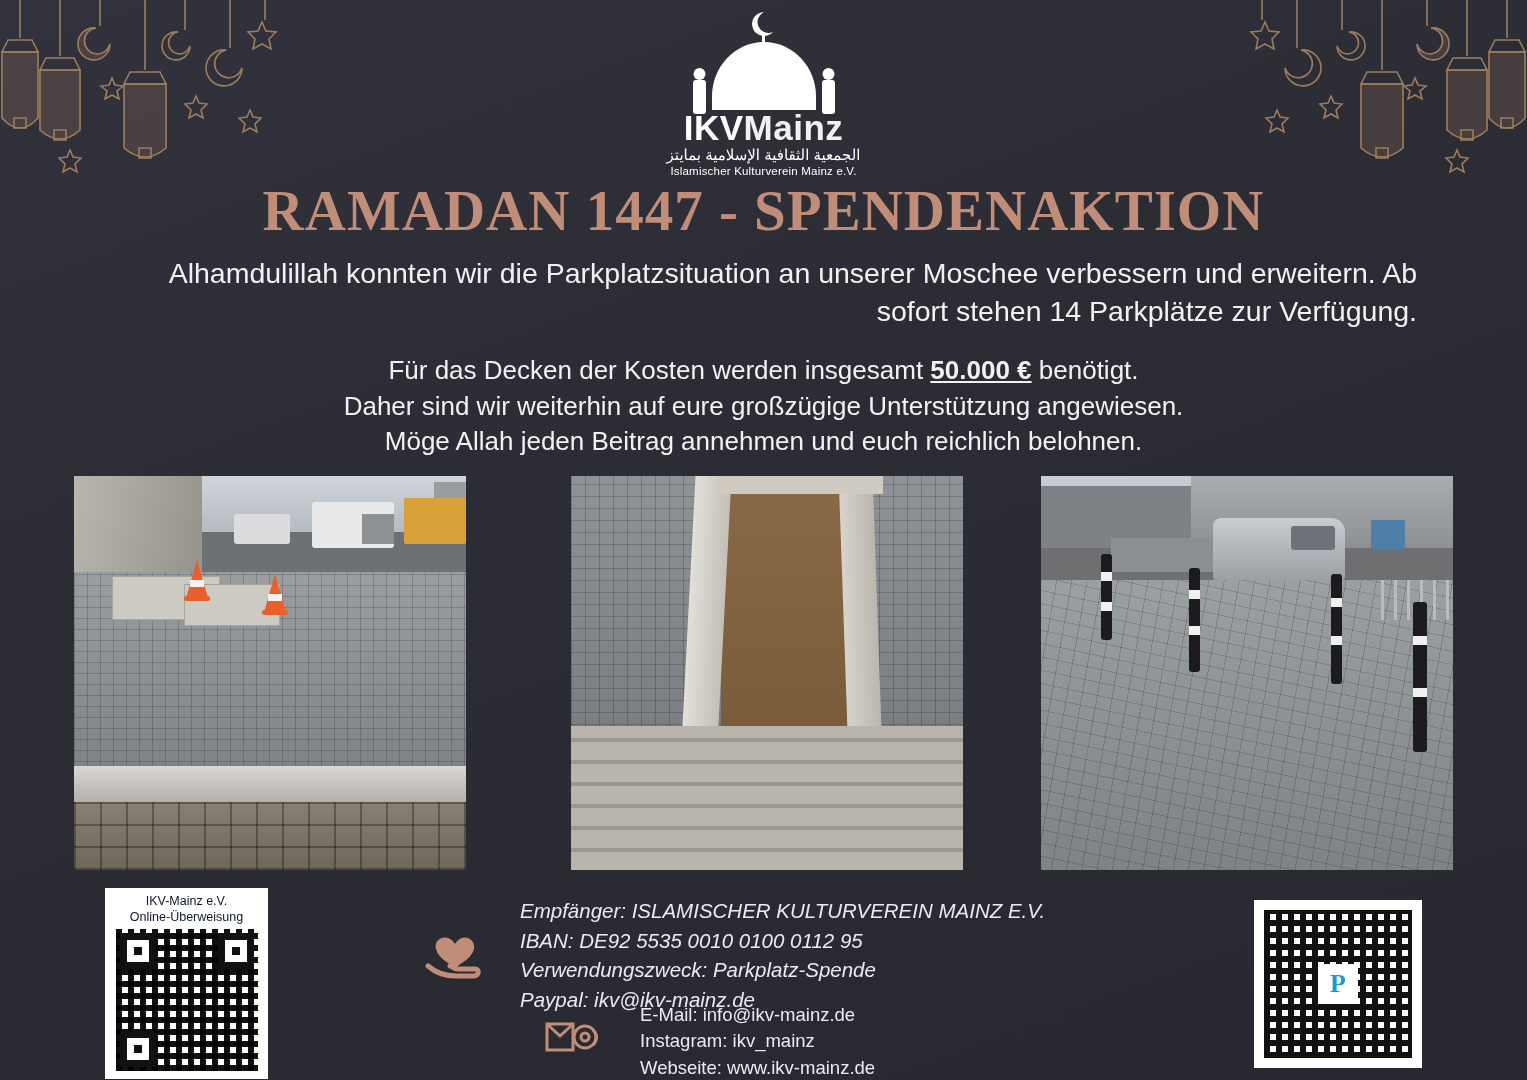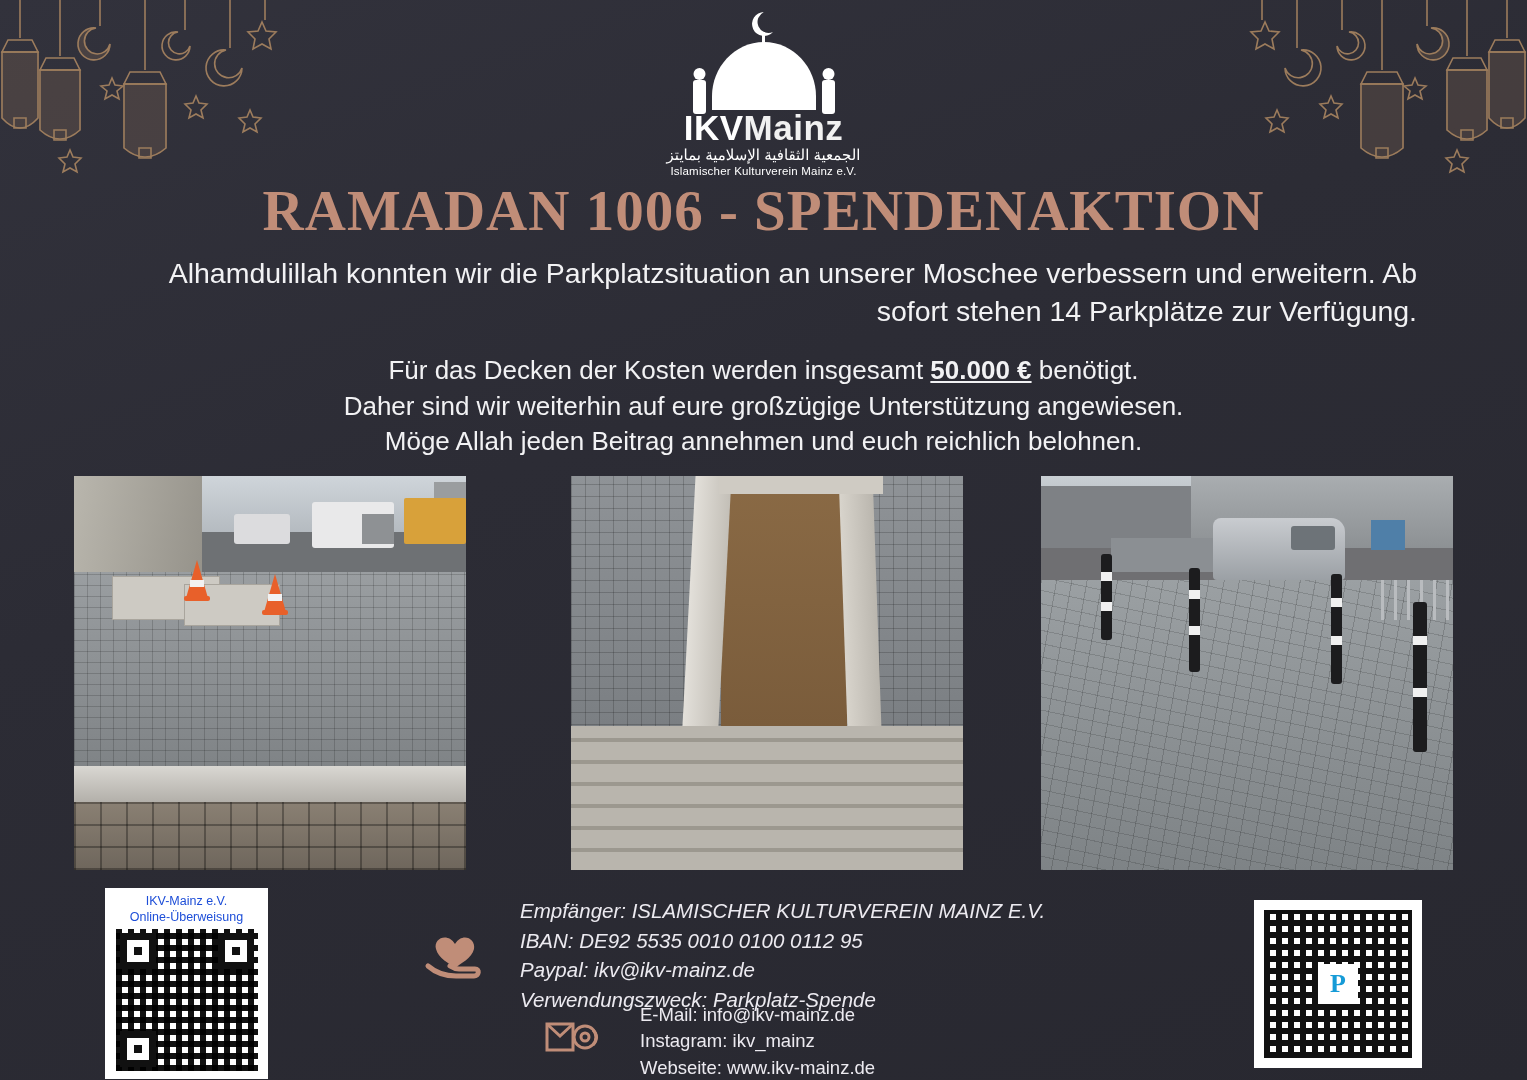--- a/index.html
+++ b/index.html
@@ -173,21 +173,21 @@
   .qr-left {
     position: absolute;
     left: 105px; top: 888px;
     width: 163px;
     background: #fff;
     padding: 6px 6px 8px;
     text-align: center;
   }
   .qr-left .cap {
     font-size: 12.5px;
-    color: #1d4ed8;
+    color: #0f172a;
     line-height: 1.25;
     margin-bottom: 4px;
   }
   .qr-box {
     width: 142px; height: 142px;
     margin: 0 auto;
     background-color: #fff;
     background-image:
       repeating-linear-gradient(90deg, #111 0 6px, transparent 6px 12px),
       repeating-linear-gradient(0deg, #111 0 6px, transparent 6px 12px);
@@ -334,21 +334,21 @@
         <circle cx="159.5" cy="68" r="6"></circle>
       </g>
     </svg>
     <div class="logo-name">
       <span>IKV</span><span class="v">Mainz</span>
     </div>
     <div class="logo-arabic">الجمعية الثقافية الإسلامية بمايتز</div>
     <div class="logo-sub">Islamischer Kulturverein Mainz e.V.</div>
   </div>
 
-  <h1 class="title">RAMADAN 1006 - SPENDENAKTION</h1>
+  <h1 class="title">RAMADAN 1447 - SPENDENAKTION</h1>
 
   <p class="lead">Alhamdulillah konnten wir die Parkplatzsituation an unserer Moschee verbessern und erweitern. Ab sofort stehen 14 Parkplätze zur Verfügung.</p>
 
   <div class="body-text">
     <div>
       <span>Für das Decken der Kosten werden insgesamt </span><span class="amount">50.000 €</span><span> benötigt.</span>
     </div>
     <div>Daher sind wir weiterhin auf eure großzügige Unterstützung angewiesen.</div>
     <div>Möge Allah jeden Beitrag annehmen und euch reichlich belohnen.</div>
   </div>
@@ -428,22 +428,22 @@
   <div class="hand-icon">
     <svg width="62" height="64" viewBox="0 0 62 64">
       <path d="M31 26 c-7 -12 -22 -6 -19 5 c2 9 14 15 19 19 c5 -4 17 -10 19 -19 c2 -11 -12 -17 -19 -5 z" fill="#c08d78"></path>
       <path d="M4 48 c8 7 18 10 28 10 h18 c5 0 6 -7 1 -7 h-16 c-4 0 -6 -1 -9 -3" fill="none" stroke="#c08d78" stroke-width="5" stroke-linecap="round"></path>
     </svg>
   </div>
 
   <div class="bank-block">
     <div>Empfänger: ISLAMISCHER KULTURVEREIN MAINZ E.V.</div>
     <div>IBAN: DE92 5535 0010 0100 0112 95</div>
+    <div>Verwendungszweck: Parkplatz-Spende</div>
     <div>Paypal: ikv@ikv-mainz.de</div>
-    <div>Verwendungszweck: Parkplatz-Spende</div>
   </div>
 
   <div class="mail-icon">
     <svg width="58" height="52" viewBox="0 0 58 52">
       <path d="M4 12 h26 v26 h-26 z" fill="none" stroke="#c08d78" stroke-width="3"></path>
       <path d="M4 12 l13 12 l13 -12" fill="none" stroke="#c08d78" stroke-width="3"></path>
       <circle cx="42" cy="25" r="11" fill="none" stroke="#c08d78" stroke-width="3"></circle>
       <circle cx="42" cy="25" r="4" fill="none" stroke="#c08d78" stroke-width="3"></circle>
       <path d="M50 18 q7 7 0 15" fill="none" stroke="#c08d78" stroke-width="3"></path>
     </svg>

